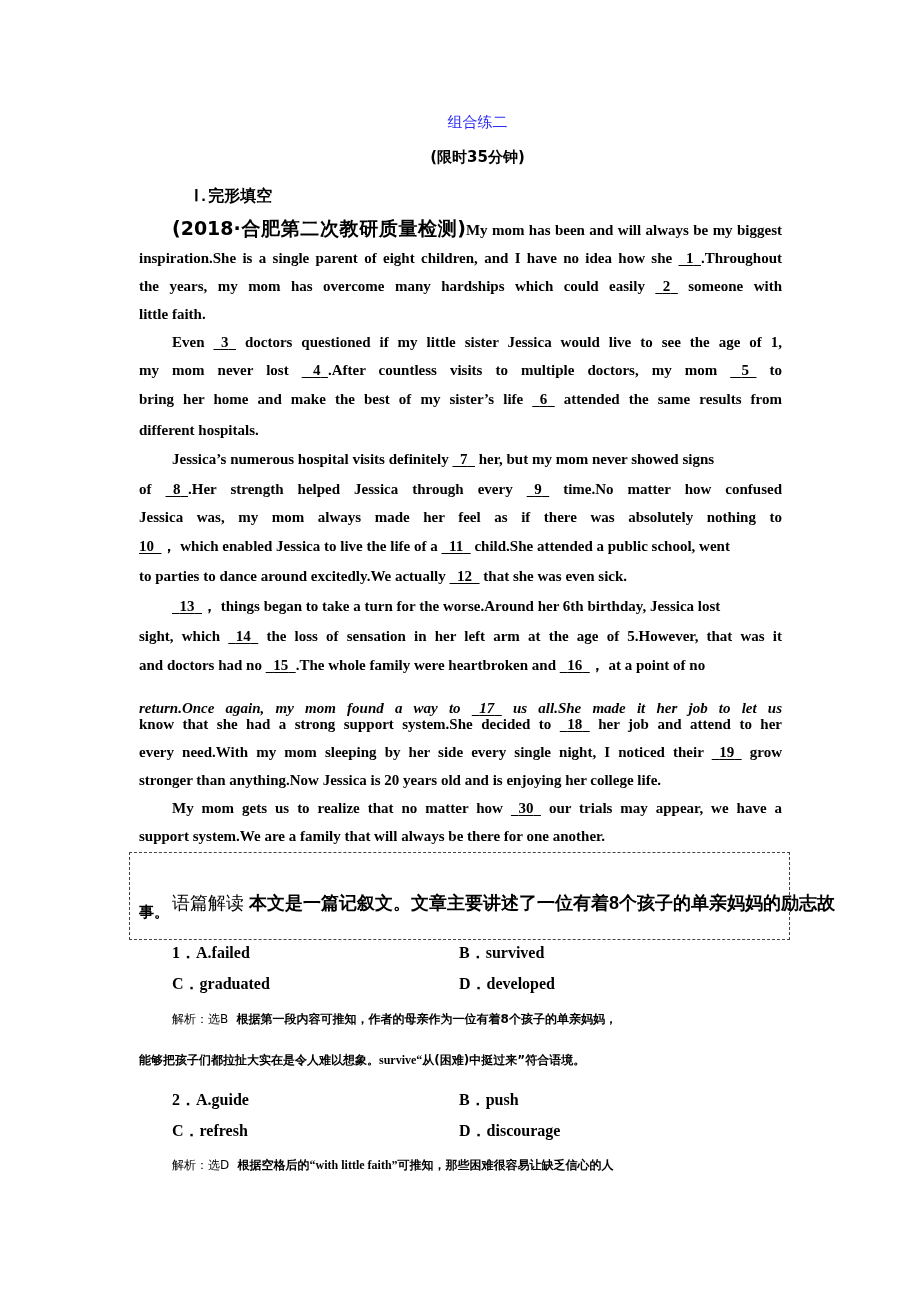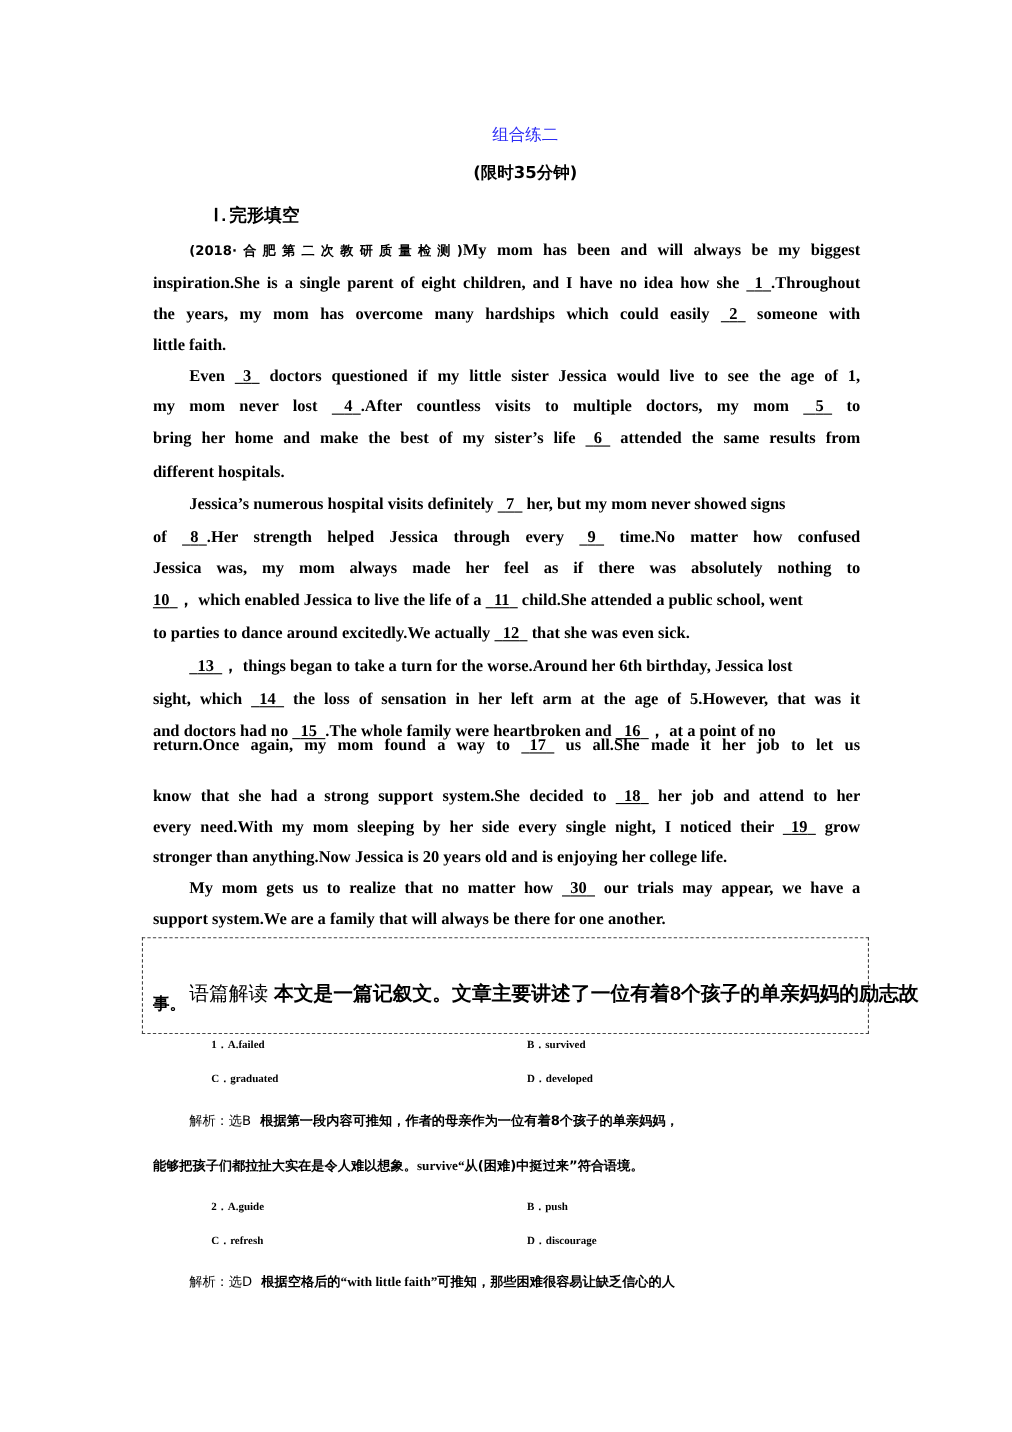--- a/index.html
+++ b/index.html
@@ -11,29 +11,29 @@
   .subtitle { position: absolute; left: 0; width: 955px; top: 148px; text-align: center;
               font-size: 15px; font-weight: bold; font-family: "DejaVu Sans", sans-serif; }
   .section { position: absolute; left: 170px; top: 186px; font-size: 16px; font-weight: bold;
              font-family: Liberation Mono, monospace; margin-left: 24px; }
   .line { position: absolute; left: 139px; width: 643px; font-size: 15px; font-weight: bold;
           white-space: nowrap; line-height: 20px; }
   .line.just { text-align: justify; text-align-last: justify; }
   .line.indent { left: 172px; width: 610px; }
   .blank { display: inline-block; text-decoration: underline; text-underline-offset: 2px;
            white-space: pre; }
-  .cn { font-family: "DejaVu Sans", sans-serif; font-size: 12px; }
+  .cn { font-family: "DejaVu Sans", sans-serif; font-size: 19px; }
   .box { position: absolute; left: 129px; top: 852px; width: 659px; height: 86px;
          border: 1.5px dashed #444; }
   .box-line1 { position: absolute; left: 172px; top: 891px; font-size: 18px; font-weight: bold;
                font-family: Liberation Sans, sans-serif; white-space: nowrap; }
   .box-line1 .label { font-weight: normal; }
   .box-line2 { position: absolute; left: 139px; top: 903px; font-size: 15px; font-weight: bold;
                font-family: "DejaVu Sans", sans-serif; }
-  .opt { position: absolute; font-size: 10px; font-weight: bold; white-space: nowrap; margin-left: 20px; }
+  .opt { position: absolute; font-size: 16px; font-weight: bold; white-space: nowrap; }
   .analysis { position: absolute; font-size: 12px; font-weight: bold; white-space: nowrap;
               font-family: "DejaVu Sans", sans-serif; }
   .analysis .label { font-weight: normal; }
   .analysis .en { font-family: "Liberation Serif", serif; }
 </style>
 </head>
 <body>
 
 <div class="page">
   <div class="title">组合练二</div>
@@ -104,21 +104,21 @@
   <div class="line just" style="top:626px;">
     <span>sight, which </span>
     <span class="blank">  <span>14</span>  </span>
     <span> the loss of sensation in her left arm at the age of 5.However, that was it</span>
   </div>
   <div class="line" style="top:655px; width:660px;">
     <span>and doctors had no </span>
     <span class="blank">  <span>15</span>  </span><span>.The whole family were heartbroken and </span>
     <span class="blank">  <span>16</span>  </span><span>，  at a point of no</span>
   </div>
-  <div class="line just" style="top:668px;">
+  <div class="line just" style="top:698px;font-style:italic;">
     <span>return.Once again, my mom found a way to </span>
     <span class="blank">  <span>17</span>  </span>
     <span> us all.She made it her job to let us</span>
   </div>
   <div class="line just" style="top:714px;">
     <span>know that she had a strong support system.She decided to </span>
     <span class="blank">  <span>18</span>  </span>
     <span> her job and attend to her</span>
   </div>
   <div class="line just" style="top:742px;">

